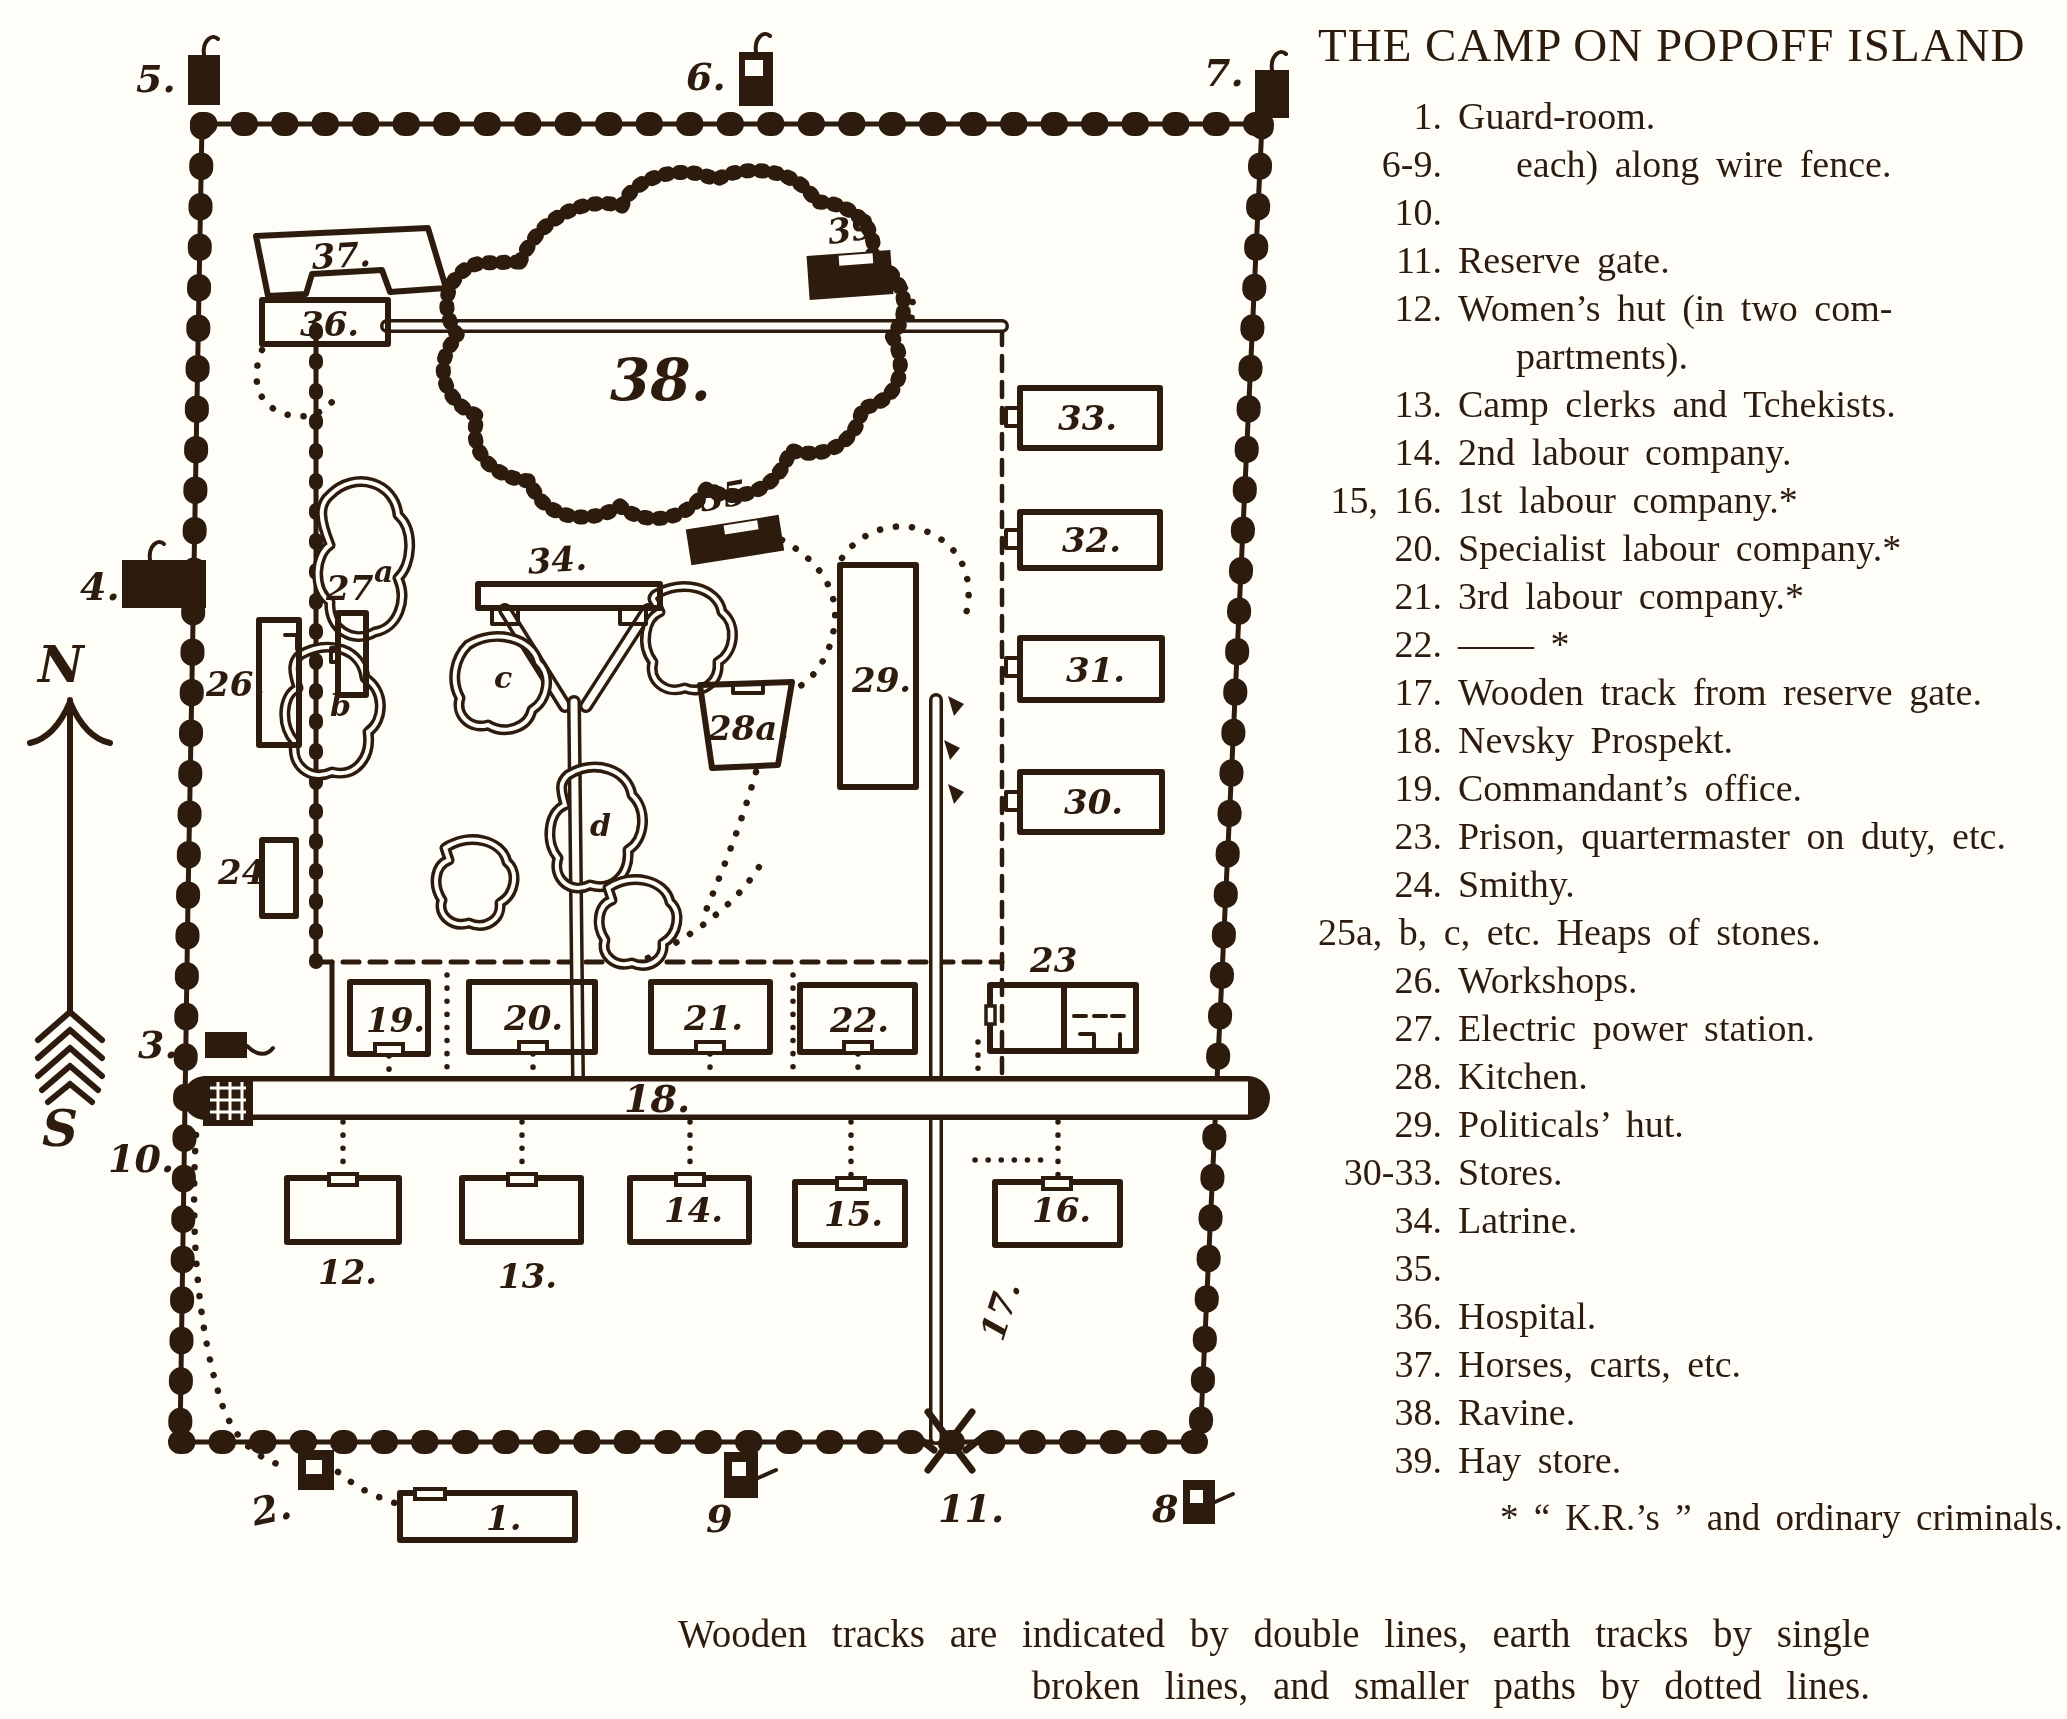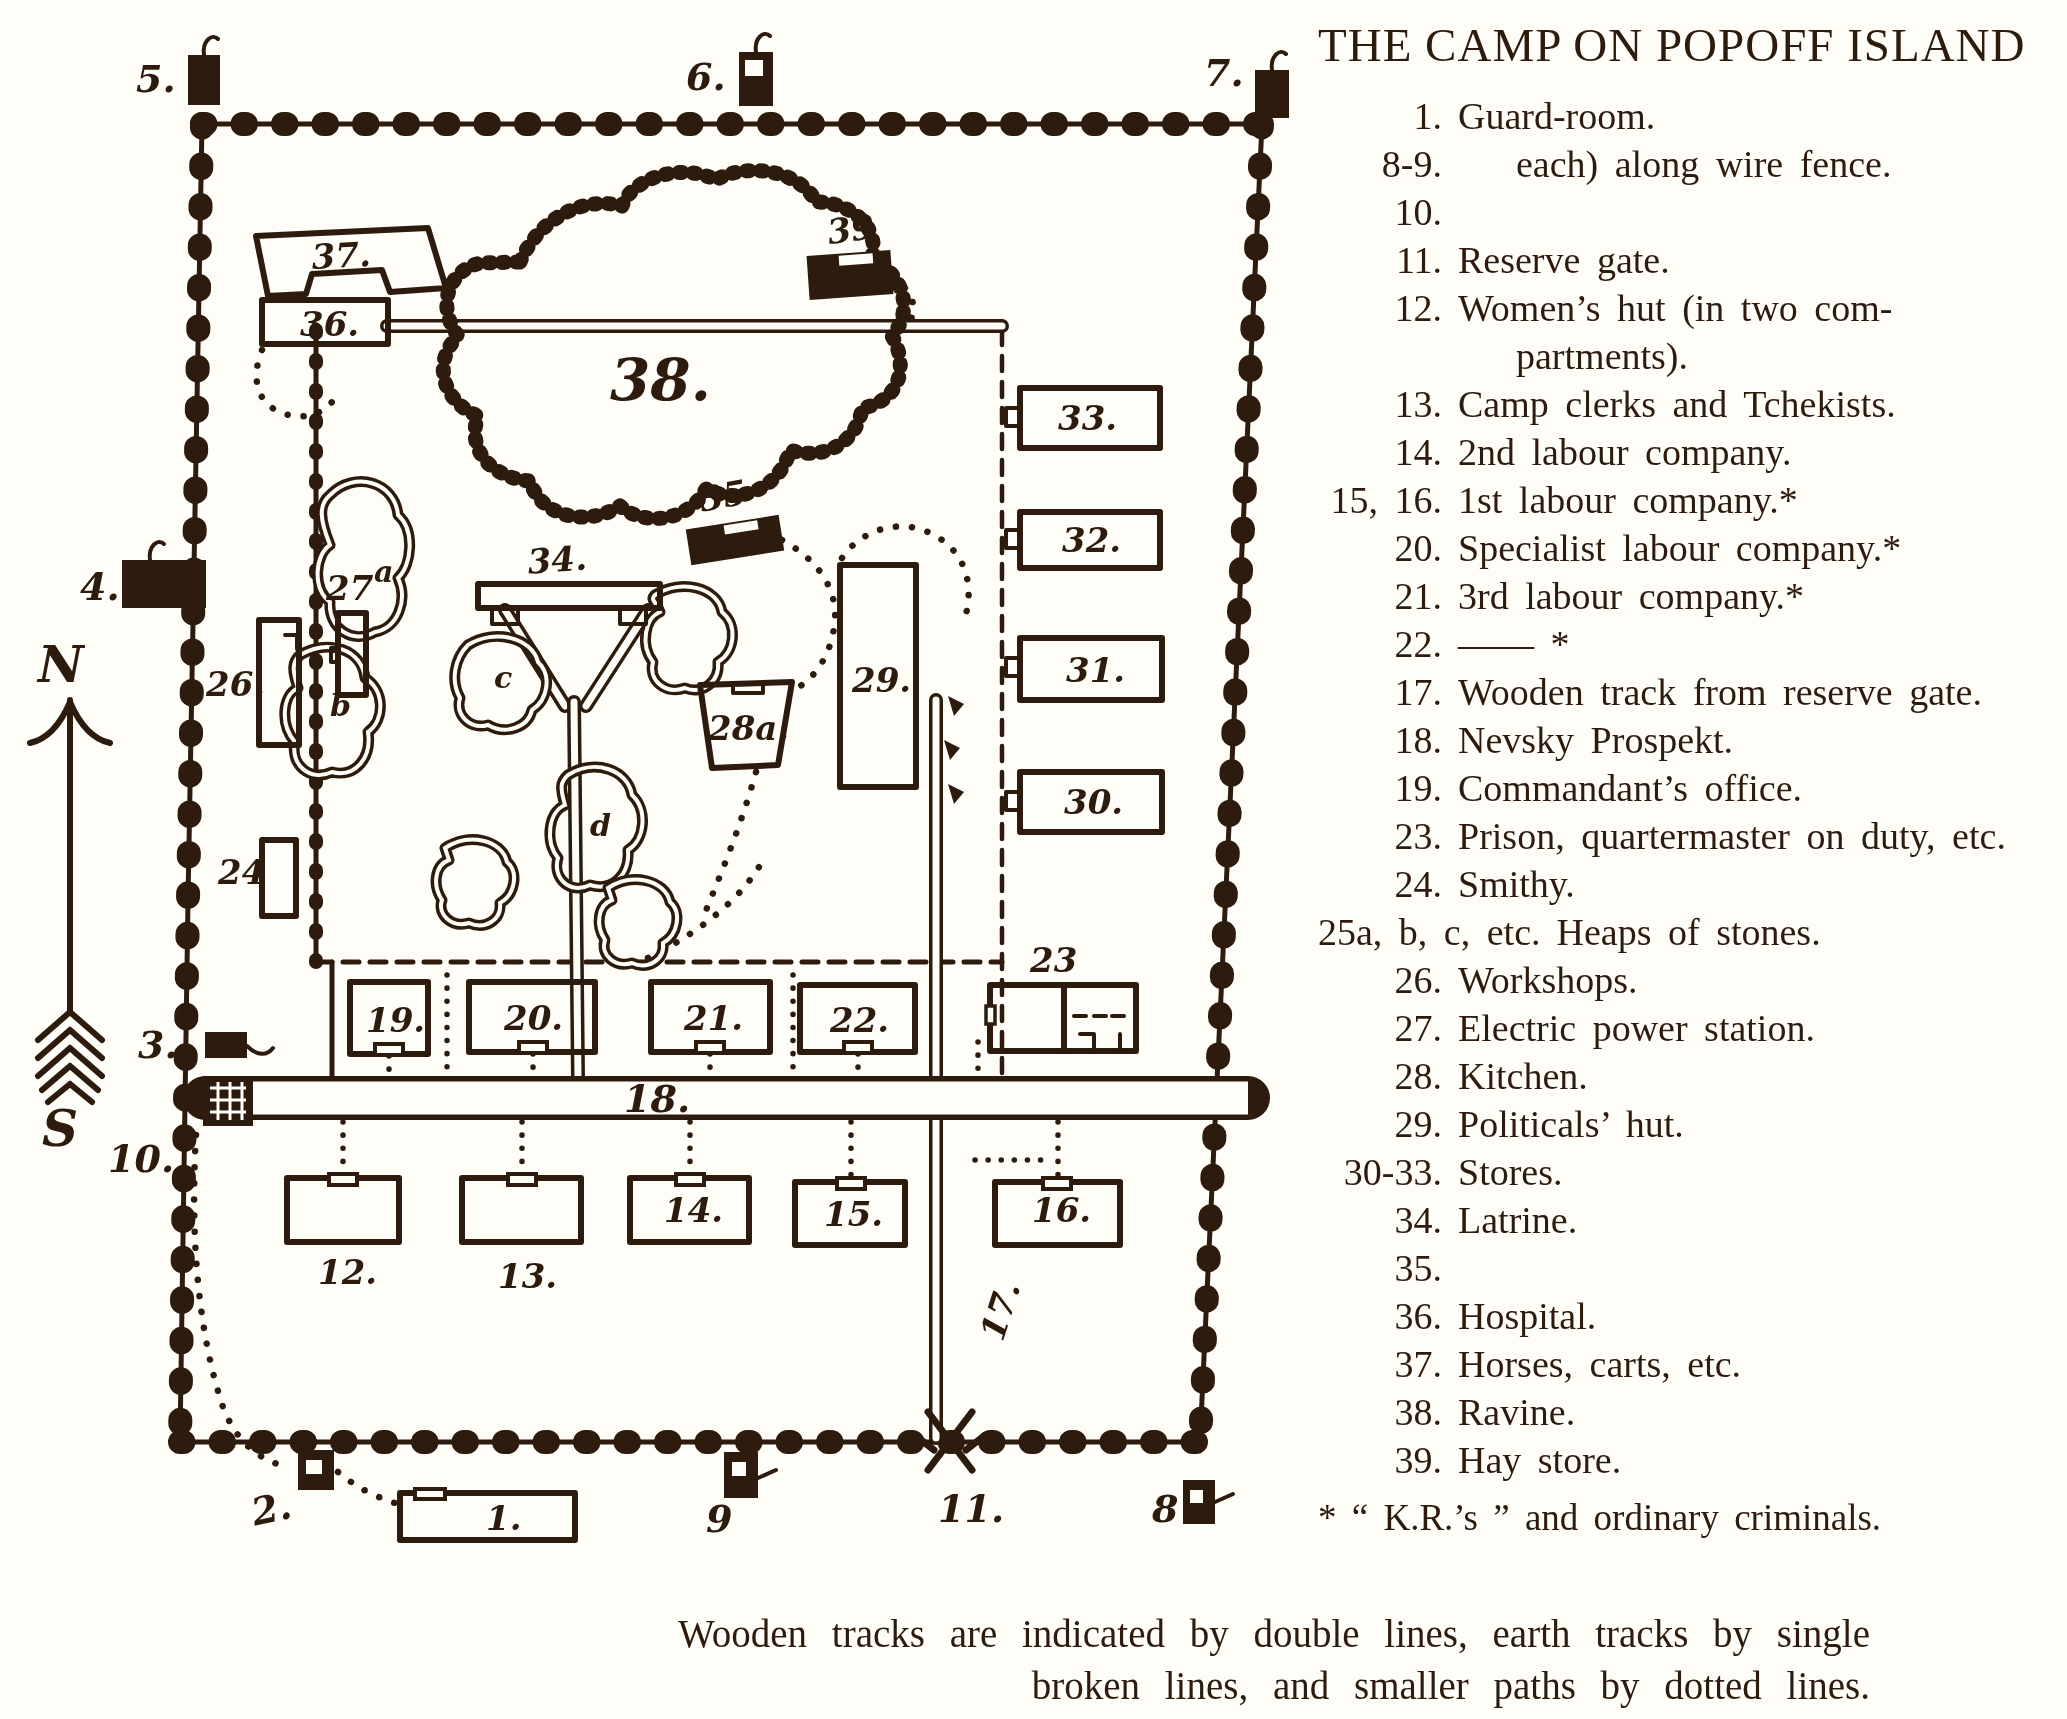--- a/index.html
+++ b/index.html
@@ -39,21 +39,21 @@
   text.m.sm{font-size:30px;}
   text.m.comp{font-size:50px;}
   
   #legend{position:absolute;left:1318px;top:18px;width:745px;}
   #legend .title{font-size:47px;font-weight:normal;letter-spacing:1px;white-space:nowrap;}
   #legend .items{margin-top:20px;}
   .l-row{display:flex;font-size:38px;line-height:48px;word-spacing:7px;}
   .l-num{min-width:124px;padding-right:16px;text-align:right;white-space:nowrap;flex:none;}
   .l-body{flex:1;}
   .l-line2{padding-left:58px;}
-  #legend .footnote{margin-top:12px;font-size:37px;text-align:left;word-spacing:6px;}
+  #legend .footnote{margin-top:12px;font-size:37px;text-align:right;word-spacing:6px;}
   
   #footer{position:absolute;left:210px;width:1660px;top:1608px;text-align:right;
           font-size:39px;line-height:52px;word-spacing:15px;}
 </style>
 </head>
 <body>
 
 <svg id="map" width="1300" height="1585" viewBox="0 0 1300 1585" xmlns="http://www.w3.org/2000/svg">
 
   <g>
@@ -360,21 +360,21 @@
 </svg>
 
 <div id="legend">
   <div class="title">THE CAMP ON POPOFF ISLAND</div>
   <div class="items">
     <div class="l-row">
         <span class="l-num">1.</span>
         <span class="l-body"><span>Guard-room.</span><div class="l-line2"></div></span>
       </div>
     <div class="l-row">
-        <span class="l-num">8-9.</span>
+        <span class="l-num">6-9.</span>
         <span class="l-body"><div class="l-line2">each) along wire fence.</div></span>
       </div>
     <div class="l-row">
         <span class="l-num">10.</span>
       </div>
     <div class="l-row">
         <span class="l-num">11.</span>
         <span class="l-body"><span>Reserve gate.</span><div class="l-line2"></div></span>
       </div>
     <div class="l-row">

